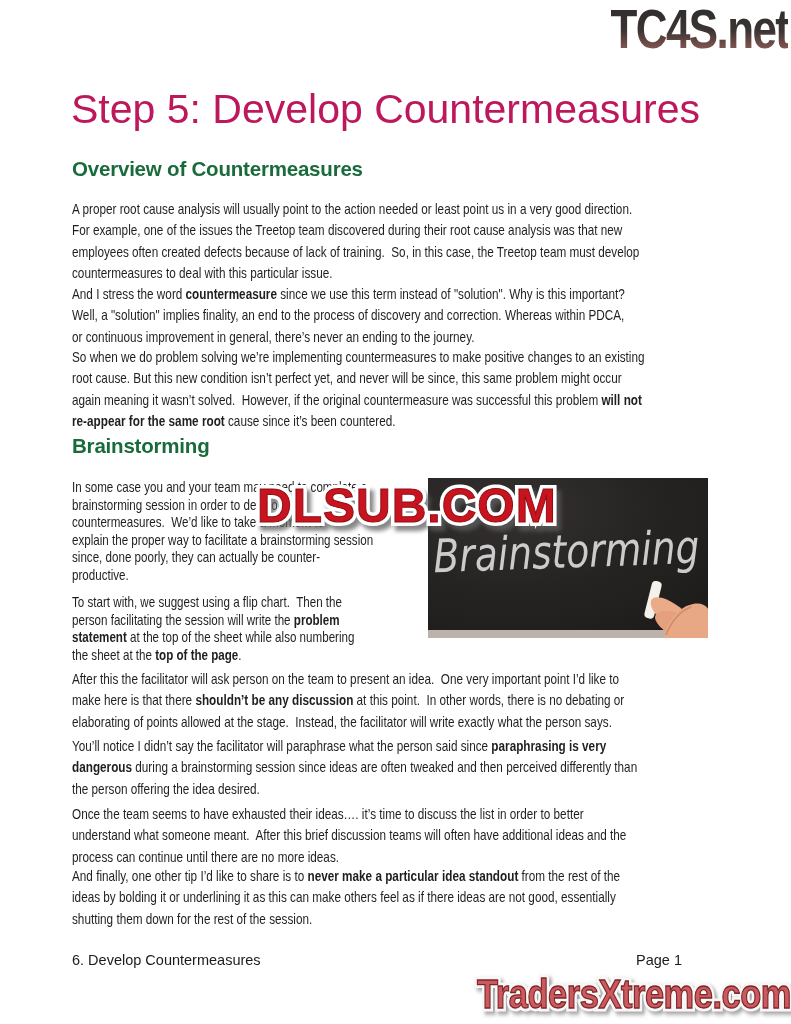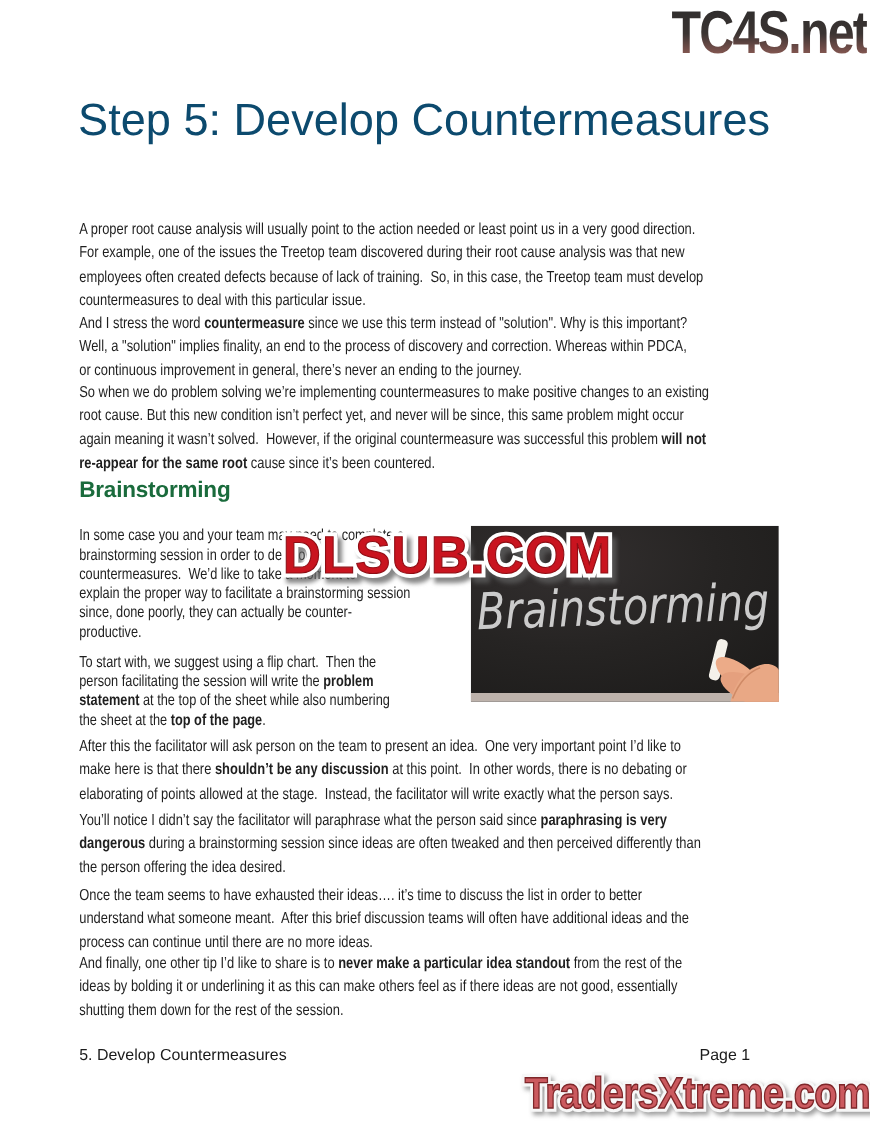--- a/index.html
+++ b/index.html
@@ -23,21 +23,21 @@
             filter:drop-shadow(4px 5px 2px rgba(95,95,95,0.75));}
   .wm-dlsub .wm-front{position:relative;color:#c9141f;-webkit-text-stroke:1px #8e0d14;}
   .wm-traders{position:absolute;right:0;top:974px;z-index:9;line-height:1;
             font-size:40px;font-weight:700;letter-spacing:-0.5px;
             transform:scaleX(0.86);transform-origin:100% 0;}
   .wm-traders .wm-back{position:absolute;left:0;top:0;color:#f7f7f7;-webkit-text-stroke:7px #f7f7f7;
             filter:drop-shadow(3px 3px 2px rgba(70,70,70,0.5));}
   .wm-traders .wm-front{position:relative;color:#cb5a5f;-webkit-text-stroke:1.3px #7e2629;}
 
   
-  .h1{position:absolute;left:71px;top:86px;margin:0;font-size:41px;font-weight:400;color:#0c4a6e;letter-spacing:0;}
+  .h1{position:absolute;left:71px;top:86px;margin:0;font-size:41px;font-weight:400;color:#be185d;letter-spacing:0;}
   .h2{position:absolute;left:72px;margin:0;font-size:20.5px;font-weight:700;color:#1a6b3c;letter-spacing:-0.2px;}
   .h2-overview{top:157px;}
   .h2-brainstorming{top:434px;}
   .p{position:absolute;left:72px;font-size:14.5px;line-height:21.3px;white-space:pre;
      transform:scaleX(0.81);transform-origin:0 0;}
   .p .b{font-weight:700;}
   .colp{line-height:17.6px;transform:scaleX(0.80);}
   .p1{top:199px;} .p2{top:284px;} .p3{top:347px;}
   .p4{top:479px;} .p5{top:594px;}
   .p6{top:669px;} .p7{top:736px;} .p8{top:804px;} .p9{top:866px;}
@@ -53,20 +53,21 @@
 </head>
 <body>
 
 <div class="page">
 
 
   <div class="wm-tc4s">TC4S.net</div>
 
   <h1 class="h1">Step 5: Develop Countermeasures</h1>
 
+  <h2 class="h2 h2-overview">Overview of Countermeasures</h2>
   <div class="p p1"><span>A proper root cause analysis will usually point to the action needed or least point us in a very good direction.</span><br><span>For example, one of the issues the Treetop team discovered during their root cause analysis was that new</span><br><span>employees often created defects because of lack of training.  So, in this case, the Treetop team must develop</span><br><span>countermeasures to deal with this particular issue.</span></div>
   <div class="p p2"><span>And I stress the word </span><span class="b">countermeasure</span><span> since we use this term instead of "solution". Why is this important?</span><br><span>Well, a "solution" implies finality, an end to the process of discovery and correction. Whereas within PDCA,</span><br><span>or continuous improvement in general, there’s never an ending to the journey.</span></div>
   <div class="p p3"><span>So when we do problem solving we’re implementing countermeasures to make positive changes to an existing</span><br><span>root cause. But this new condition isn’t perfect yet, and never will be since, this same problem might occur</span><br><span>again meaning it wasn’t solved.  However, if the original countermeasure was successful this problem </span><span class="b">will not</span><br><span class="b">re-appear for the same root</span><span> cause since it’s been countered.</span></div>
 
   <h2 class="h2 h2-brainstorming">Brainstorming</h2>
   <div class="p colp p4"><span>In some case you and your team may need to complete a</span><br><span>brainstorming session in order to develop</span><br><span>countermeasures.  We’d like to take a moment to</span><br><span>explain the proper way to facilitate a brainstorming session</span><br><span>since, done poorly, they can actually be counter-</span><br><span>productive.</span></div>
   <div class="p colp p5"><span>To start with, we suggest using a flip chart.  Then the</span><br><span>person facilitating the session will write the </span><span class="b">problem</span><br><span class="b">statement</span><span> at the top of the sheet while also numbering</span><br><span>the sheet at the </span><span class="b">top of the page</span><span>.</span></div>
 
   <figure class="photo" style="margin:0">
     <svg width="280" height="160" viewBox="0 0 280 160" preserveAspectRatio="none">
@@ -93,21 +94,21 @@
   <div class="wm-dlsub">
     <span class="wm-back">DLSUB.COM</span>
     <span class="wm-front">DLSUB.COM</span>
   </div>
 
   <div class="p p6"><span>After this the facilitator will ask person on the team to present an idea.  One very important point I’d like to</span><br><span>make here is that there </span><span class="b">shouldn’t be any discussion</span><span> at this point.  In other words, there is no debating or</span><br><span>elaborating of points allowed at the stage.  Instead, the facilitator will write exactly what the person says.</span></div>
   <div class="p p7"><span>You’ll notice I didn’t say the facilitator will paraphrase what the person said since </span><span class="b">paraphrasing is very</span><br><span class="b">dangerous</span><span> during a brainstorming session since ideas are often tweaked and then perceived differently than</span><br><span>the person offering the idea desired.</span></div>
   <div class="p p8"><span>Once the team seems to have exhausted their ideas…. it’s time to discuss the list in order to better</span><br><span>understand what someone meant.  After this brief discussion teams will often have additional ideas and the</span><br><span>process can continue until there are no more ideas.</span></div>
   <div class="p p9"><span>And finally, one other tip I’d like to share is to </span><span class="b">never make a particular idea standout</span><span> from the rest of the</span><br><span>ideas by bolding it or underlining it as this can make others feel as if there ideas are not good, essentially</span><br><span>shutting them down for the rest of the session.</span></div>
 
-  <div class="footer-left">5. Develop Countermeasures</div>
+  <div class="footer-left">6. Develop Countermeasures</div>
   <div class="footer-right">Page 1</div>
 
   <div class="wm-traders">
     <span class="wm-back">TradersXtreme.com</span>
     <span class="wm-front">TradersXtreme.com</span>
   </div>
 
 </div>
 
 </body></html>

